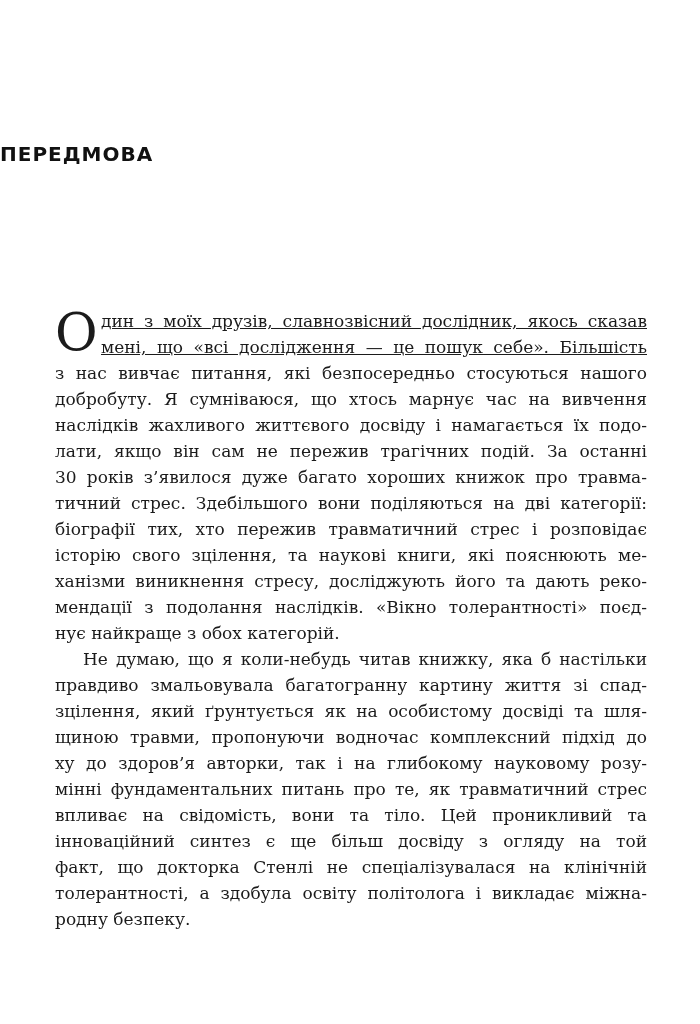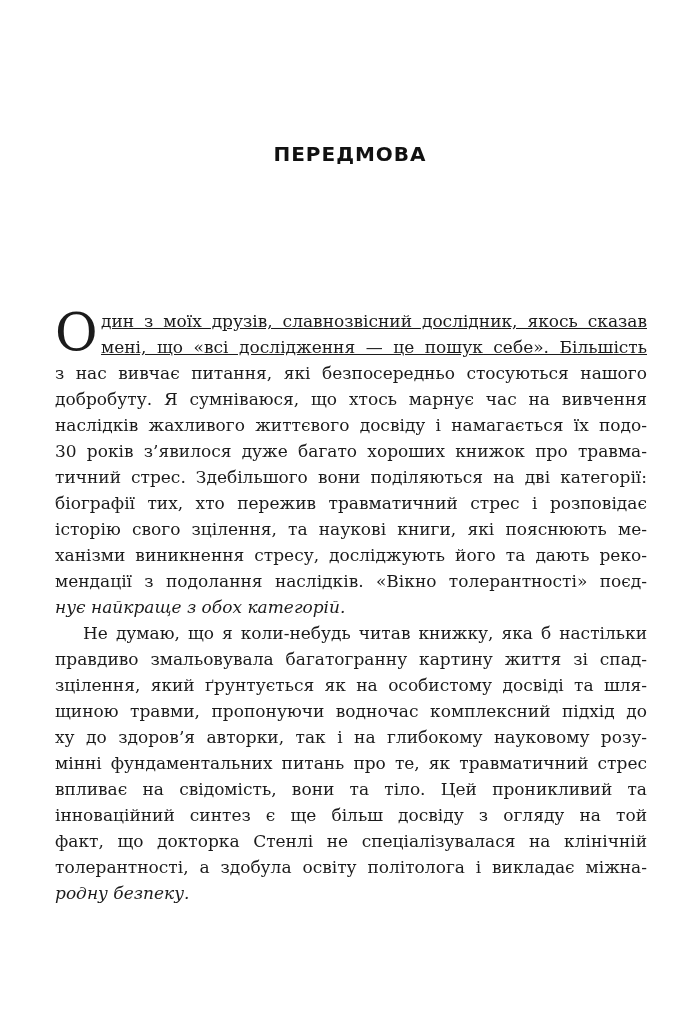--- a/index.html
+++ b/index.html
@@ -15,21 +15,20 @@
     color: #1b1b1b;
     font-family: "DejaVu Serif", serif;
     overflow: hidden;
   }
   .title {
     position: absolute;
     top: 142px;
     left: 0;
     width: 100%;
     margin: 0;
-    text-align: center;
     font-family: "DejaVu Sans", sans-serif;
     font-weight: bold;
     font-size: 20px;
     letter-spacing: 1px;
     color: #111111;
   }
   .text-block {
     position: absolute;
     top: 308px;
     left: 55px;
@@ -41,21 +40,20 @@
   .paragraph {
     position: relative;
   }
   .line {
     text-align: justify;
     text-align-last: justify;
     min-height: 26px;
   }
   .line.last {
     text-align-last: left;
-    font-style: italic;
   }
   .line.dropcap-indent {
     padding-left: 46px;
     text-decoration: underline;
   }
   .line.para-indent {
     text-indent: 28px;
   }
   .dropcap {
     position: absolute;
@@ -73,20 +71,21 @@
 <div class="page">
   <h1 class="title">ПЕРЕДМОВА</h1>
   <div class="text-block" id="text-block">
       <div class="paragraph">
         <span class="dropcap">О</span>
         <div class="line dropcap-indent">дин з моїх друзів, славнозвісний дослідник, якось сказав</div>
         <div class="line dropcap-indent">мені, що «всі дослідження — це пошук себе». Більшість</div>
         <div class="line">з нас вивчає питання, які безпосередньо стосуються нашого</div>
         <div class="line">добробуту. Я сумніваюся, що хтось марнує час на вивчення</div>
         <div class="line">наслідків жахливого життєвого досвіду і намагається їх подо-</div>
+        <div class="line">лати, якщо він сам не пережив трагічних подій. За останні</div>
         <div class="line">30 років з’явилося дуже багато хороших книжок про травма-</div>
         <div class="line">тичний стрес. Здебільшого вони поділяються на дві категорії:</div>
         <div class="line">біографії тих, хто пережив травматичний стрес і розповідає</div>
         <div class="line">історію свого зцілення, та наукові книги, які пояснюють ме-</div>
         <div class="line">ханізми виникнення стресу, досліджують його та дають реко-</div>
         <div class="line">мендації з подолання наслідків. «Вікно толерантності» поєд-</div>
         <div class="line last">нує найкраще з обох категорій.</div>
       </div>
       <div class="paragraph">
         <div class="line para-indent">Не думаю, що я коли-небудь читав книжку, яка б настільки</div>

